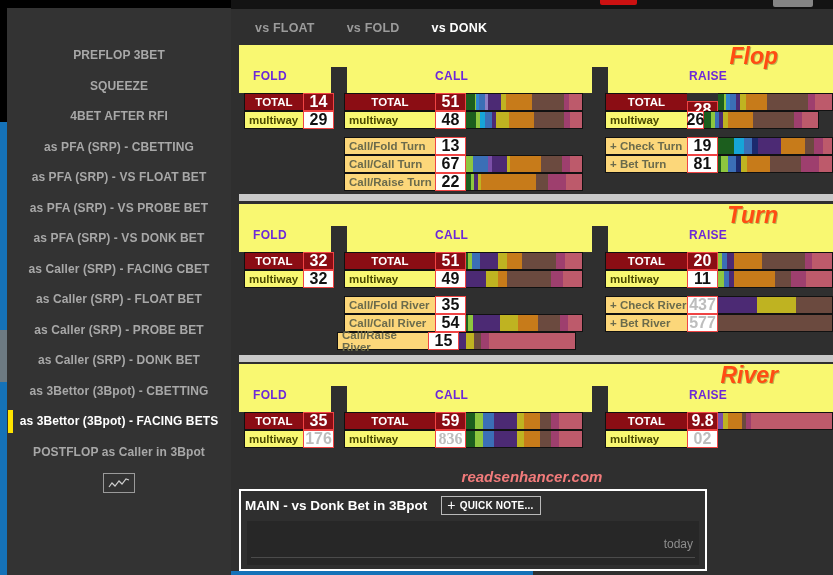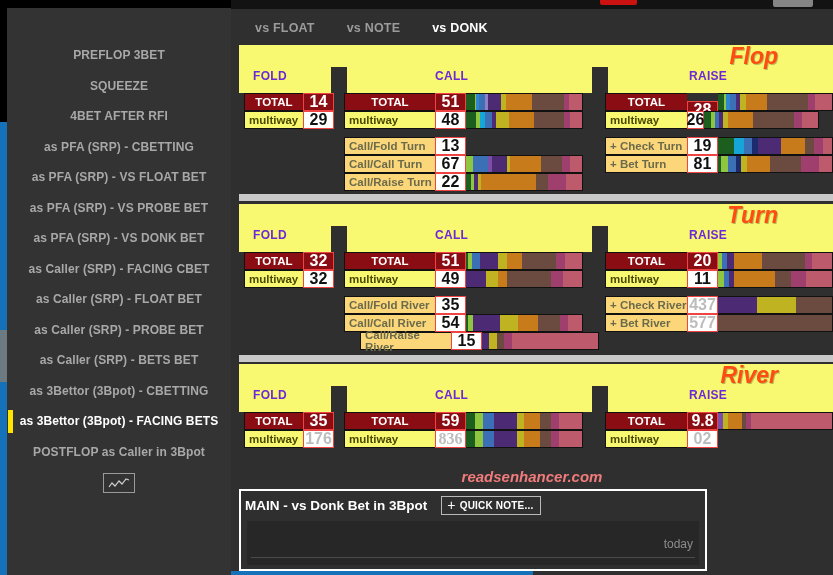--- a/index.html
+++ b/index.html
@@ -174,21 +174,21 @@
         <div class="nav-item">
           <span>as Caller (SRP) - FACING CBET</span>
         </div>
         <div class="nav-item">
           <span>as Caller (SRP) - FLOAT BET</span>
         </div>
         <div class="nav-item">
           <span>as Caller (SRP) - PROBE BET</span>
         </div>
         <div class="nav-item">
-          <span>as Caller (SRP) - BETS BET</span>
+          <span>as Caller (SRP) - DONK BET</span>
         </div>
         <div class="nav-item">
           <span>as 3Bettor (3Bpot) - CBETTING</span>
         </div>
         <div class="nav-item active">
           <div class="active-bar"></div>
           <span>as 3Bettor (3Bpot) - FACING BETS</span>
         </div>
         <div class="nav-item">
           <span>POSTFLOP as Caller in 3Bpot</span>
@@ -200,21 +200,21 @@
       </svg>
     </div>
   </div>
 
   <div class="main">
     <div class="tabs" id="tabs">
         <div class="tab">
           <span>vs FLOAT</span>
         </div>
         <div class="tab">
-          <span>vs NOTE</span>
+          <span>vs FOLD</span>
         </div>
         <div class="tab active">
           <span>vs DONK</span>
           <div class="underline"></div>
         </div>
       </div>
     <div id="streets">
         <div class="street" style="top: 36px; height: 148px;">
           <div class="street-hdr">
             <div class="street-title">Flop</div>
@@ -446,21 +446,21 @@
                 <span style="width: 2%; background: rgb(28, 94, 30);"></span>
                 <span style="width: 4%; background: rgb(142, 198, 63);"></span>
                 <span style="width: 23%; background: rgb(76, 42, 116);"></span>
                 <span style="width: 16%; background: rgb(191, 179, 33);"></span>
                 <span style="width: 17%; background: rgb(199, 123, 26);"></span>
                 <span style="width: 19%; background: rgb(107, 74, 63);"></span>
                 <span style="width: 7%; background: rgb(158, 63, 110);"></span>
                 <span style="width: 12%; background: rgb(189, 90, 107);"></span>
               </div>
             </div>
-            <div class="cellrow" style="left: 121px; top: 80px;">
+            <div class="cellrow" style="left: 98px; top: 80px;">
               <div class="lbl sub" style="width: 91px;">Call/Raise River</div>
               <div class="val sub" style="width: 31px;">15</div>
               <div class="bar" style="width: 117px;">
                 <span style="width: 5.71429%; background: rgb(76, 42, 116);"></span>
                 <span style="width: 7.14286%; background: rgb(191, 179, 33);"></span>
                 <span style="width: 5.71429%; background: rgb(107, 74, 63);"></span>
                 <span style="width: 7.14286%; background: rgb(158, 63, 110);"></span>
                 <span style="width: 74.2857%; background: rgb(189, 90, 107);"></span>
               </div>
             </div>

